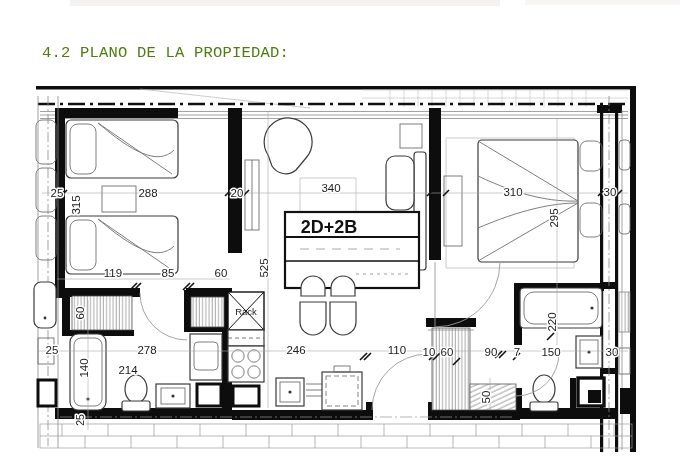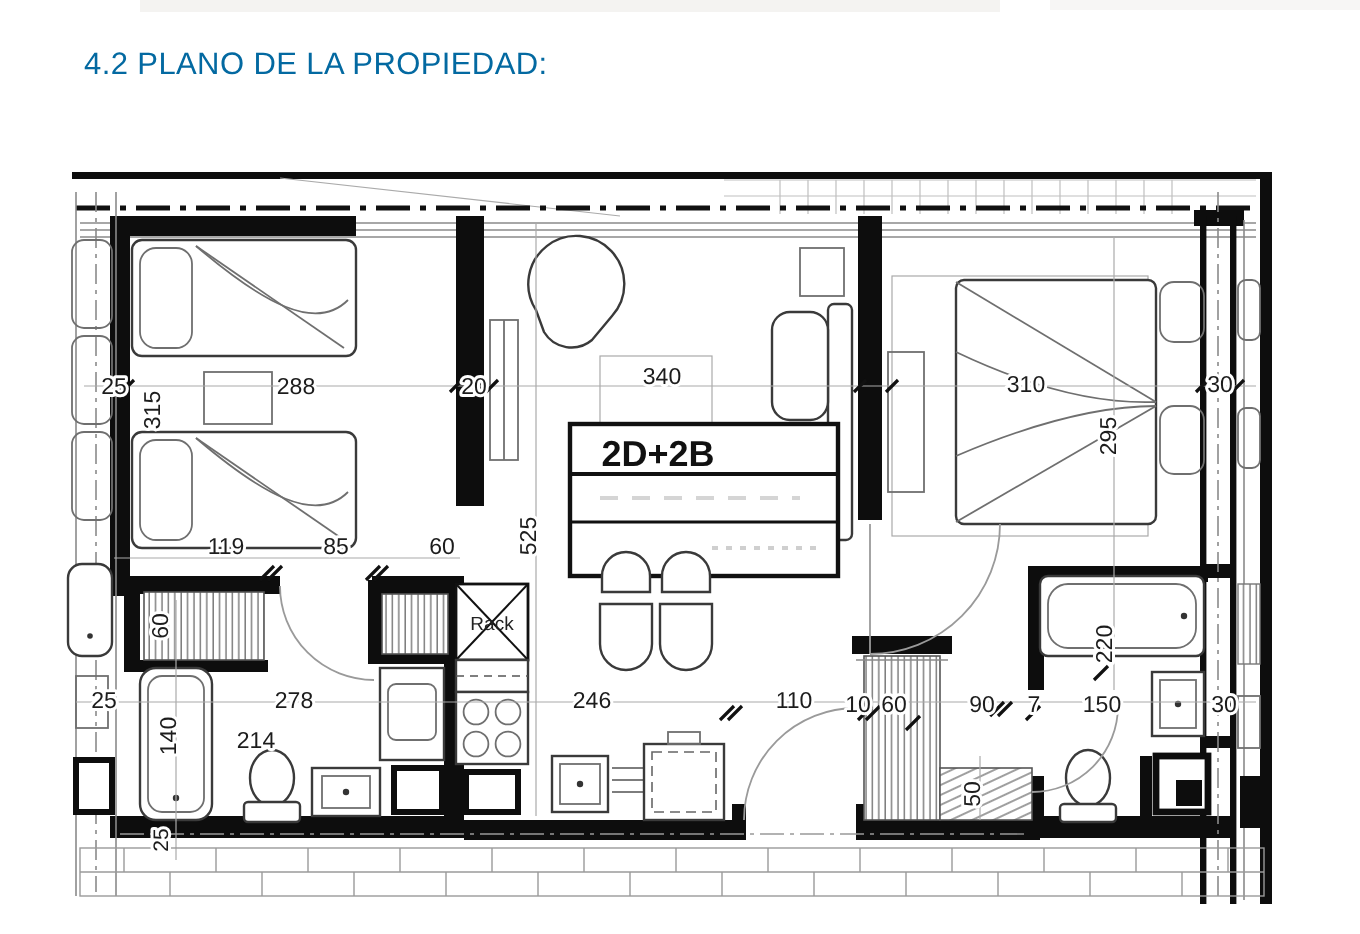--- a/index.html
+++ b/index.html
@@ -1,20 +1,20 @@
 <!DOCTYPE html>
 <html><head>
 <meta charset="utf-8">
 <style>
   html,body{margin:0;padding:0;background:#fff;}
   .canvas{position:relative;width:680px;height:467px;background:#fff;overflow:hidden;
           font-family:"Liberation Sans",sans-serif;}
   .top-artifact{position:absolute;top:0;left:70px;width:430px;height:6px;background:#f4f3f1;}
   .top-artifact2{position:absolute;top:0;left:525px;width:180px;height:5px;background:#f7f6f5;}
-  .page-title{position:absolute;left:42px;top:24px;font-size:15.5px;color:#0369a1;letter-spacing:.2px;}
+  .page-title{position:absolute;left:42px;top:44px;font-size:15.5px;color:#4d7c0f;letter-spacing:.2px;font-family:Liberation Mono, monospace;}
   svg{position:absolute;left:0;top:0;}
   svg text{font-family:"Liberation Sans",sans-serif;}
   .dim{font-size:11.5px;fill:#1c1c1c;paint-order:stroke;stroke:#ffffff;stroke-width:3px;stroke-linejoin:round;}
   .dim-sm{font-size:10.5px;fill:#1c1c1c;paint-order:stroke;stroke:#ffffff;stroke-width:3px;stroke-linejoin:round;}
   .unit-label{font-size:18px;font-weight:bold;fill:#111;paint-order:stroke;stroke:#fff;stroke-width:2px;}
   .rack-label{font-size:9.5px;fill:#222;}
   .wall{fill:#0d0d0d;}
   .thin{stroke:#8a8a8a;stroke-width:.8;fill:none;}
   .thin2{stroke:#aaaaaa;stroke-width:.6;fill:none;}
   .furn{stroke:#3a3a3a;stroke-width:1.2;fill:#fff;}

